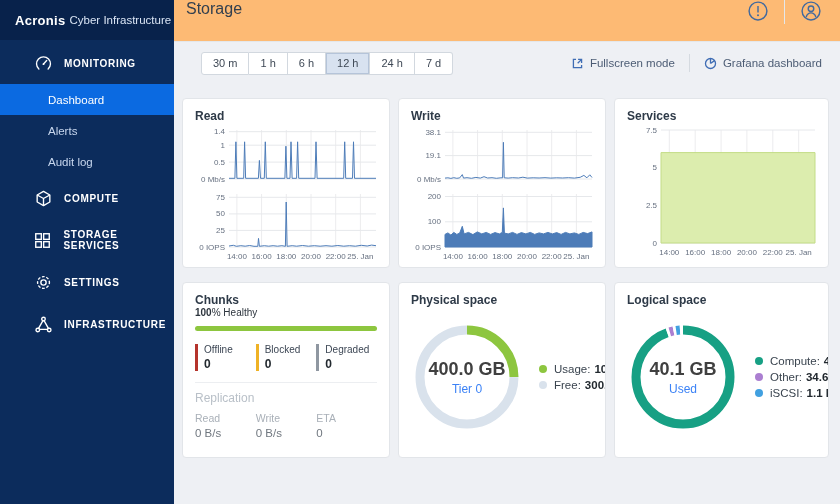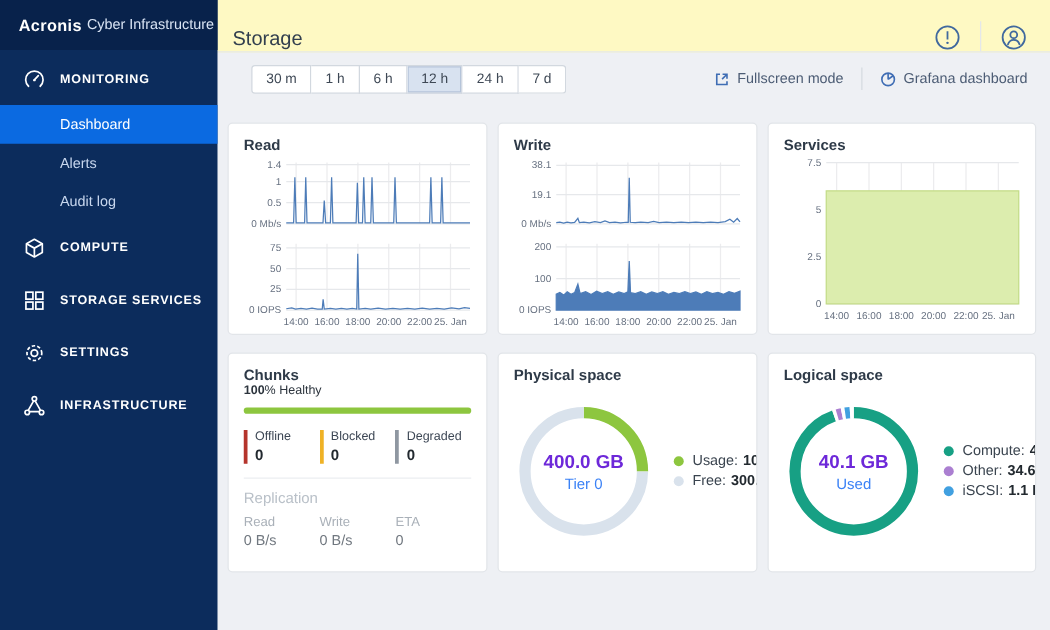--- a/index.html
+++ b/index.html
@@ -5,30 +5,30 @@
   * { margin:0; padding:0; box-sizing:border-box; }
   html,body { width:840px; height:504px; overflow:hidden; }
   body { font-family:"Liberation Sans", sans-serif; background:#eef0f4; position:relative; color:#333; }
 
   
   .sidebar { position:absolute; left:0; top:0; bottom:0; width:174px; background:#0c2c5c; z-index:5; }
   .logo { height:40px; background:#08224b; display:flex; align-items:center; padding-left:15px; white-space:nowrap; }
   .logo .brand { color:#fff; font-weight:bold; font-size:13px; letter-spacing:.3px; }
   .logo .brand-suffix { color:#d9e4f4; font-weight:300; font-size:11.5px; margin-left:4px; }
   .nav { margin-top:2px; }
-  .nav-group { height:42px; display:flex; align-items:center; padding-left:17px; cursor:pointer; }
+  .nav-group { height:42px; display:flex; align-items:center; padding-left:33px; cursor:pointer; }
   .nav-group .nav-icon { width:20px; height:20px; margin-right:11px; display:flex; align-items:center; justify-content:center; color:#fff; }
   .nav-group .nav-label { color:#fff; font-size:10px; font-weight:bold; letter-spacing:.7px; }
   .nav-sub { height:31px; display:flex; align-items:center; padding-left:48px; font-size:11.5px; color:#c8d7ee; cursor:pointer; }
   .nav-sub.active { background:#0b6ae1; color:#fff; }
   svg.ic { display:block; }
 
   
   .main { margin-left:170px; height:100%; display:flex; flex-direction:column; }
-  .hdr { height:42px; background:#fef9c3; border-bottom:1px solid #e4e7ea; display:flex; align-items:flex-end; padding:0 18px 0 16px; }
+  .hdr { height:42px; background:#fdba74; border-bottom:1px solid #e4e7ea; display:flex; align-items:flex-start; padding:0 18px 0 16px; }
   .hdr-title { flex:1; font-size:16px; color:#323f4e; }
   .hdr-icon { width:22px; height:22px; color:#41699e; cursor:pointer; display:flex; align-items:center; }
   .hdr-divider { width:1px; height:24px; background:#e4e7ea; margin:0 15px; }
 
   .toolbar { height:42px; display:flex; align-items:center; padding:0 18px 0 16px; }
   .ranges { display:flex;margin-left:15px; }
   .range-btn { height:23px; padding:0 11px; background:#fff; border:1px solid #d2d8df; border-left:none; font-size:11px; color:#3e4855; font-family:inherit; cursor:pointer; }
   .range-btn:first-child { border-left:1px solid #d2d8df; border-radius:3px 0 0 3px; }
   .range-btn:last-child { border-radius:0 3px 3px 0; }
   .range-btn.selected { background:#d8e2f0; box-shadow:inset 0 0 0 1px #b5c4d9; }
@@ -55,21 +55,21 @@
   .repl-title { font-size:12px; color:#b9c0c8; }
   .repl-grid { display:flex; margin-top:7px; }
   .repl-item { flex:1; }
   .repl-label { font-size:10.5px; color:#a9b0b8; }
   .repl-value { font-size:11.5px; color:#70777f; margin-top:3px; }
 
   
   .donut-body { flex:1; display:flex; align-items:center; }
   .donut-wrap { position:relative; width:112px; height:112px; flex:none; }
   .donut-center { position:absolute; inset:0; display:flex; flex-direction:column; align-items:center; justify-content:center; }
-  .donut-value { font-size:15px; font-weight:bold; color:#6d28d9; }
+  .donut-value { font-size:18px; font-weight:bold; color:#404040; }
   .donut-sub { font-size:12px; color:#3b82f6; margin-top:2px; }
   .legend { margin-left:16px; }
   .legend-item { display:flex; align-items:center; font-size:11.5px; color:#3a444f; margin:4px 0; white-space:nowrap; }
   .legend-item .dot { width:8px; height:8px; border-radius:50%; margin-right:7px; flex:none; }
   .legend-item b { margin-left:4px; color:#22292f; }
 </style>
 </head>
 <body>
 
 <div class="sidebar">

